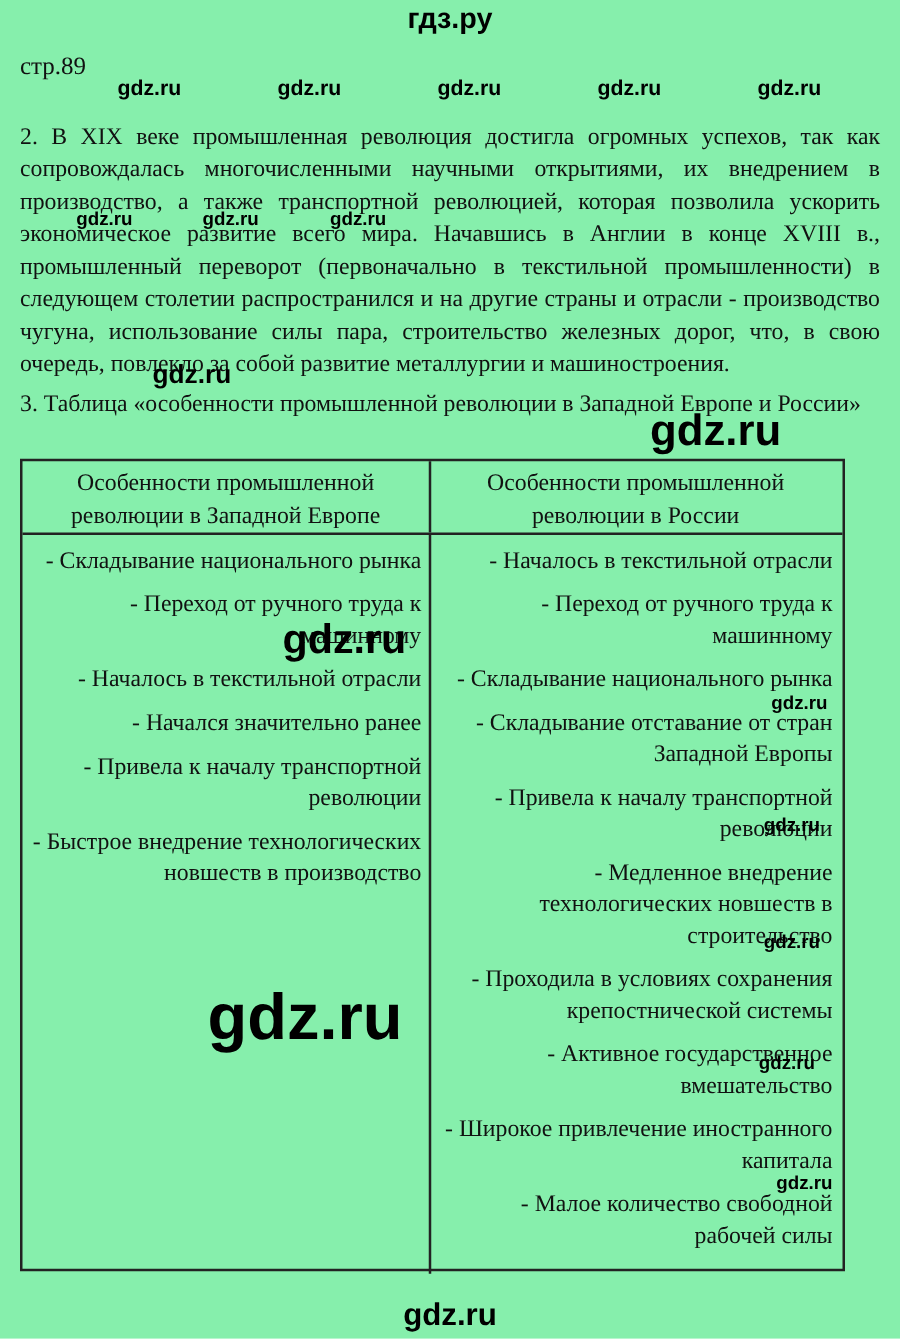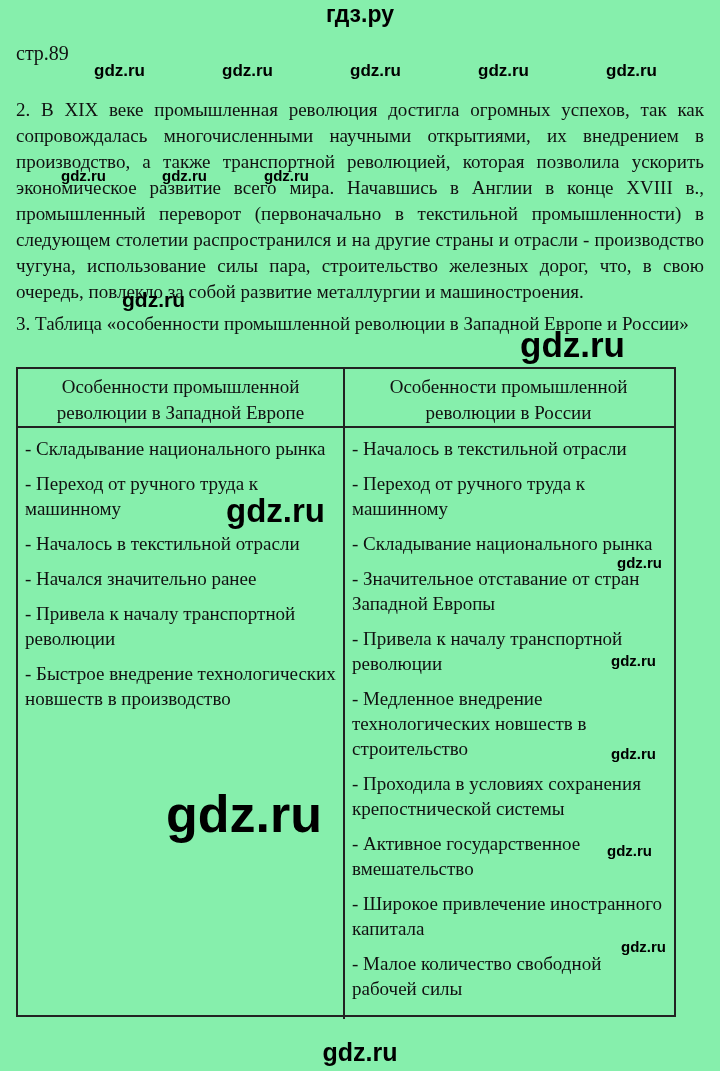--- a/index.html
+++ b/index.html
@@ -51,21 +51,21 @@
     display:flex;flex-direction:column;
   }
   .thead{
     display:flex;border-bottom:2px solid #222;height:64px;box-sizing:border-box;
   }
   .th{
     width:327px;box-sizing:border-box;
     text-align:center;line-height:26px;padding-top:5px;
   }
   .th:first-child{border-right:2px solid #222;}
-  .tbody{display:flex;flex:1;}
+  .tbody{display:flex;flex:1;text-align:right;}
   .td{
     width:327px;box-sizing:border-box;
     padding:8px 6px 8px 7px;line-height:25px;
   }
   .td-west{border-right:2px solid #222;}
   .td p{margin:0 0 10px 0;}
 </style>
 </head>
 <body>
 
@@ -103,21 +103,21 @@
         <p>- Переход от ручного труда к машинному</p>
         <p>- Началось в текстильной отрасли</p>
         <p>- Начался значительно ранее</p>
         <p>- Привела к началу транспортной революции</p>
         <p>- Быстрое внедрение технологических новшеств в производство</p>
       </div>
       <div class="td td-russia">
         <p>- Началось в текстильной отрасли</p>
         <p>- Переход от ручного труда к машинному</p>
         <p>- Складывание национального рынка</p>
-        <p>- Значительное отставание от стран Западной Европы</p>
+        <p>- Складывание отставание от стран Западной Европы</p>
         <p>- Привела к началу транспортной революции</p>
         <p>- Медленное внедрение технологических новшеств в строительство</p>
         <p>- Проходила в условиях сохранения крепостнической системы</p>
         <p>- Активное государственное вмешательство</p>
         <p>- Широкое привлечение иностранного капитала</p>
         <p>- Малое количество свободной рабочей силы</p>
       </div>
     </div>
   </div>
 

